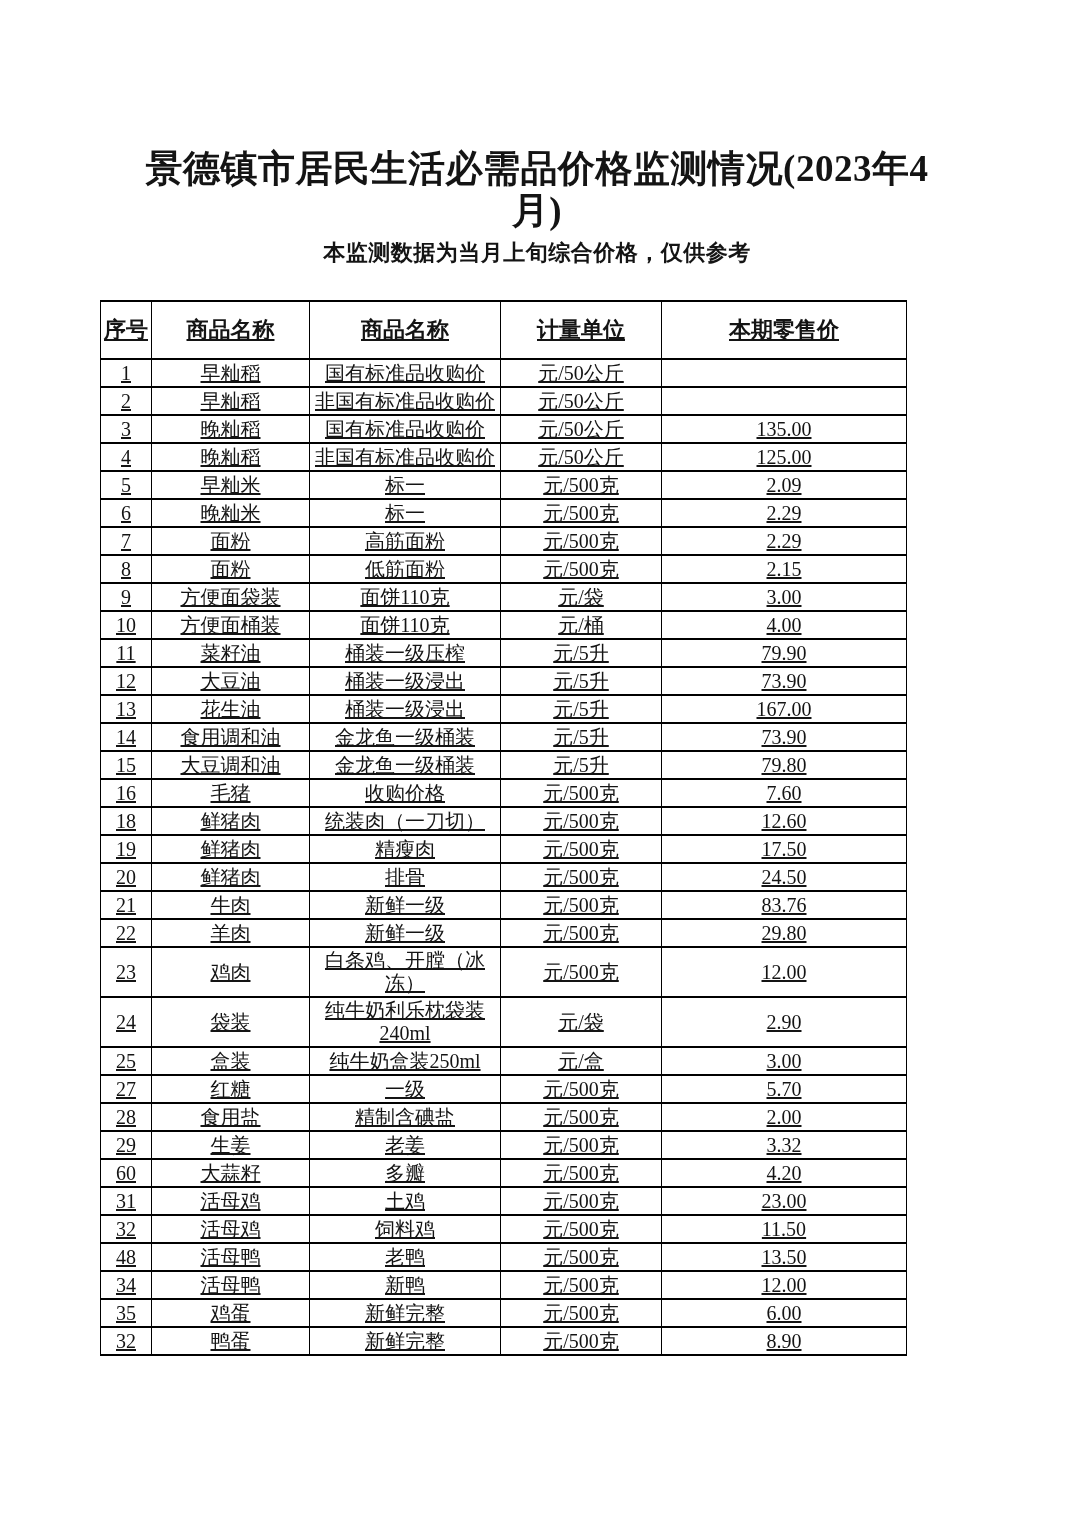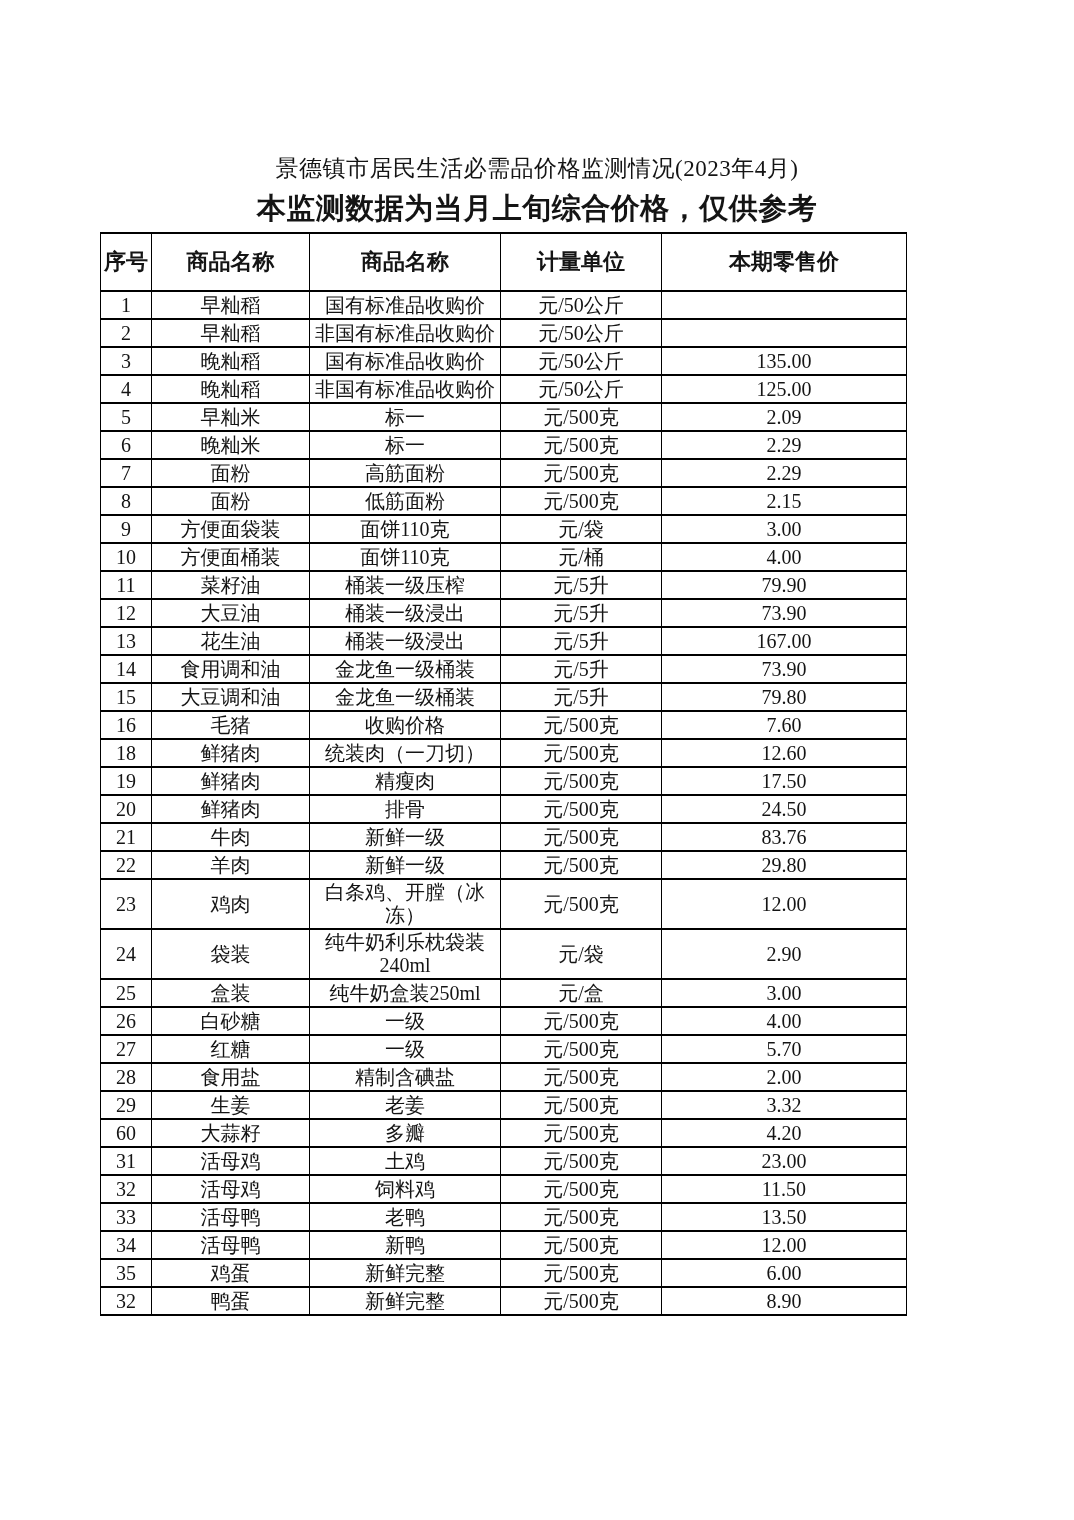--- a/index.html
+++ b/index.html
@@ -16,37 +16,38 @@
     background: #ffffff;
     overflow: hidden;
   }
   .title-block {
     width: 806px;
     margin: 0 auto;
     padding-top: 148px;
     text-align: center;
   }
   .page-title {
-    font-size: 23px;
-    font-weight: normal;
-    line-height: 42px;
-    letter-spacing: 0.5px;
-  }
-  .page-subtitle {
-    font-size: 29px;
+    font-size: 37px;
     font-weight: bold;
     line-height: 42px;
     letter-spacing: 0.5px;
-    font-family: Liberation Mono, monospace;
+  }
+  .page-subtitle {
+    font-size: 22px;
+    font-weight: bold;
+    line-height: 42px;
+    letter-spacing: 0.5px;
   }
   table.price-table {
     margin-left: 100px;
+    margin-top: 26px;
     width: 806px;
     border-collapse: collapse;
     table-layout: fixed;
+    text-decoration: underline;
   }
   .price-table th, .price-table td {
     border: 1.5px solid #000;
     border-top-width: 2.5px;
     border-bottom-width: 2.5px;
     text-align: center;
     vertical-align: middle;
     padding: 1px 2px;
     overflow: hidden;
   }
@@ -258,27 +259,20 @@
       <td>2.90</td>
     </tr>
         <tr>
       <td>25</td>
       <td>盒装</td>
       <td>纯牛奶盒装250ml</td>
       <td>元/盒</td>
       <td>3.00</td>
     </tr>
         <tr>
-      <td>26</td>
-      <td>白砂糖</td>
-      <td>一级</td>
-      <td>元/500克</td>
-      <td>4.00</td>
-    </tr>
-        <tr>
       <td>27</td>
       <td>红糖</td>
       <td>一级</td>
       <td>元/500克</td>
       <td>5.70</td>
     </tr>
         <tr>
       <td>28</td>
       <td>食用盐</td>
       <td>精制含碘盐</td>
@@ -307,21 +301,21 @@
       <td>23.00</td>
     </tr>
         <tr>
       <td>32</td>
       <td>活母鸡</td>
       <td>饲料鸡</td>
       <td>元/500克</td>
       <td>11.50</td>
     </tr>
         <tr>
-      <td>33</td>
+      <td>48</td>
       <td>活母鸭</td>
       <td>老鸭</td>
       <td>元/500克</td>
       <td>13.50</td>
     </tr>
         <tr>
       <td>34</td>
       <td>活母鸭</td>
       <td>新鸭</td>
       <td>元/500克</td>

